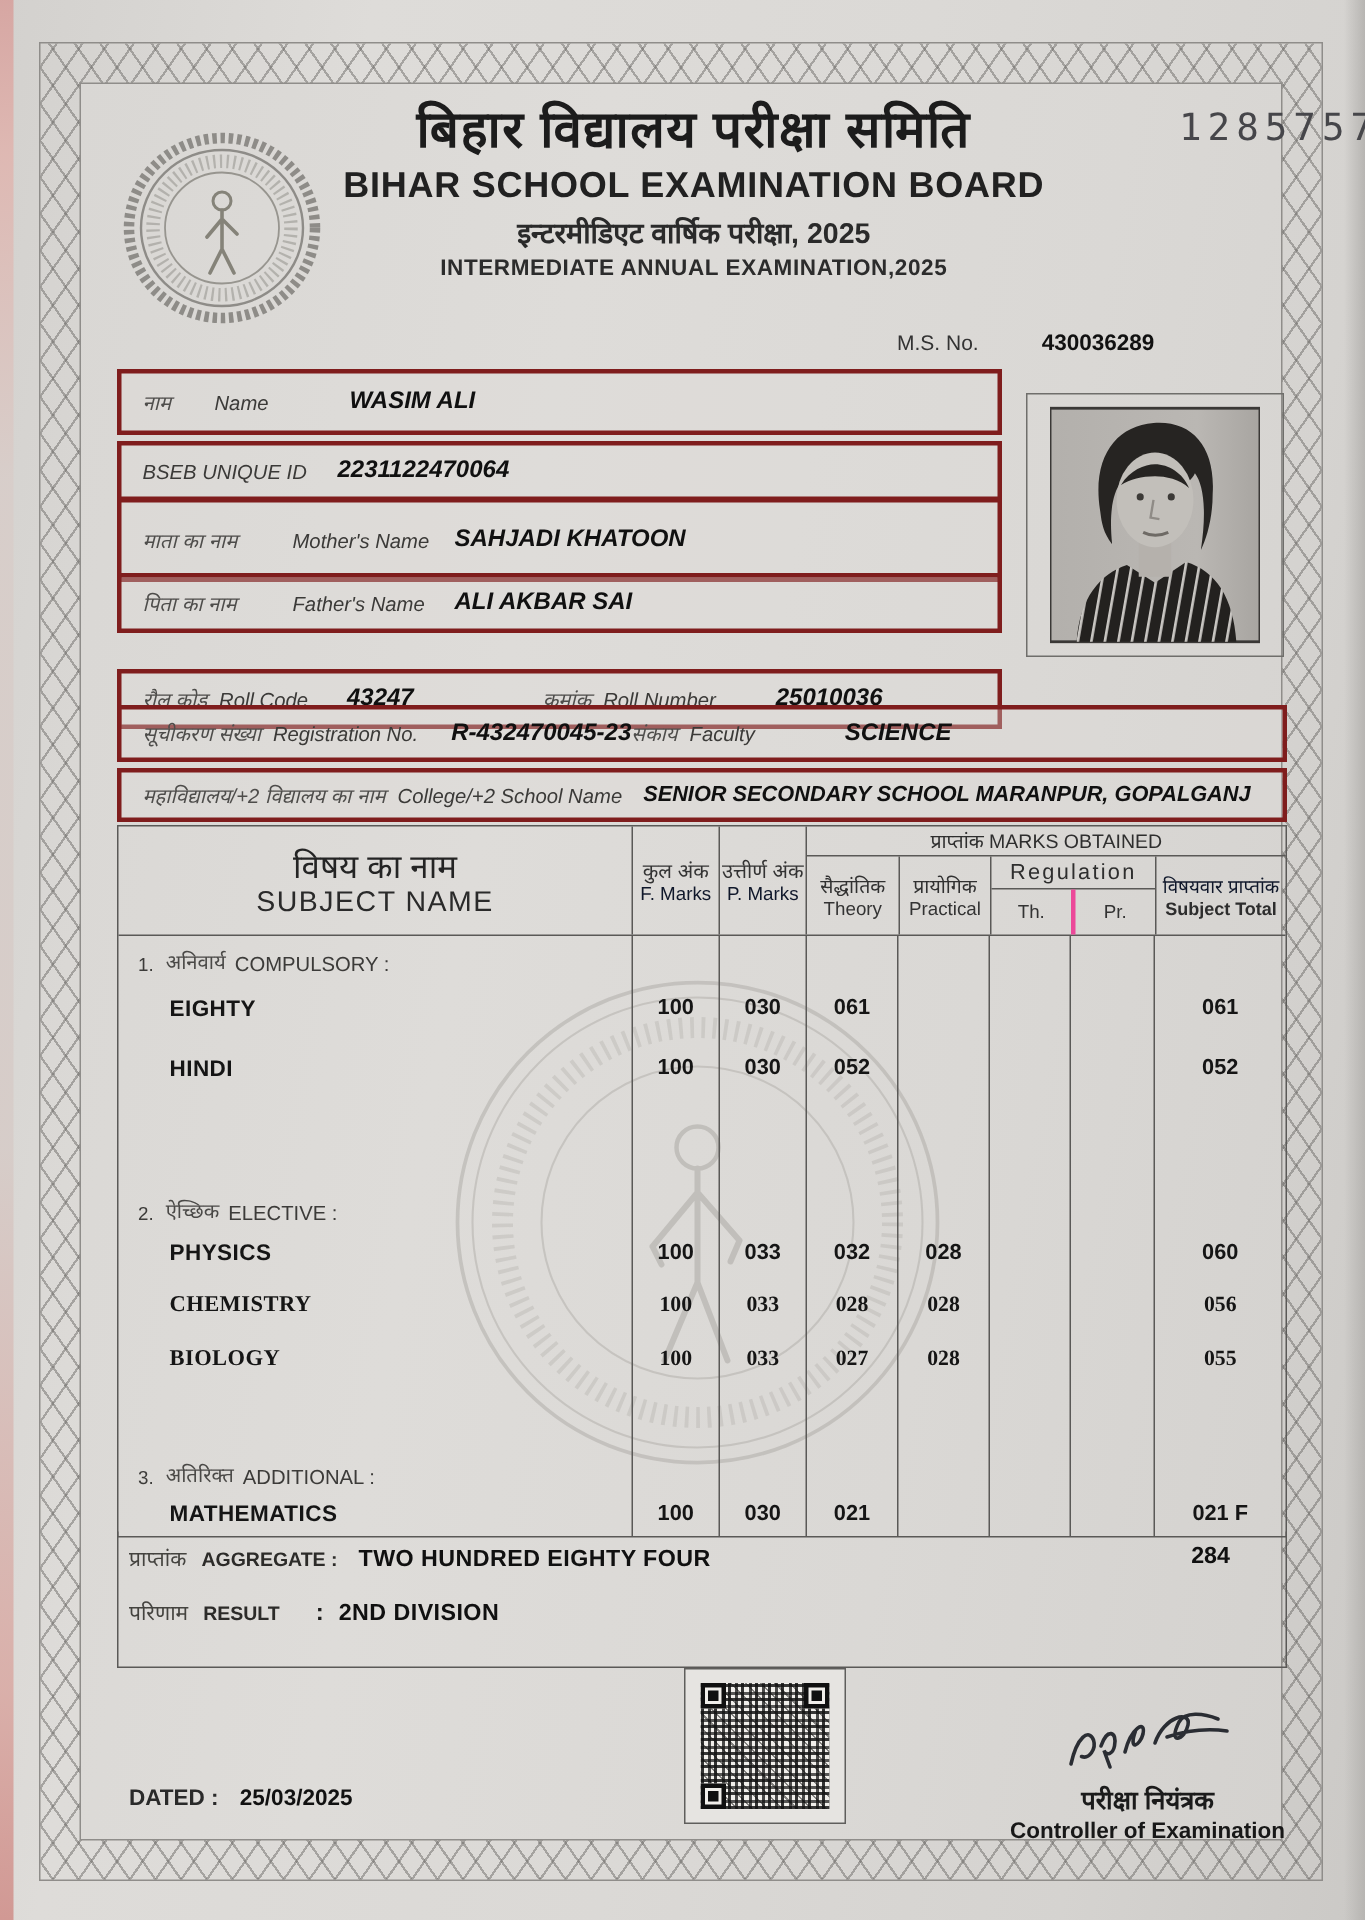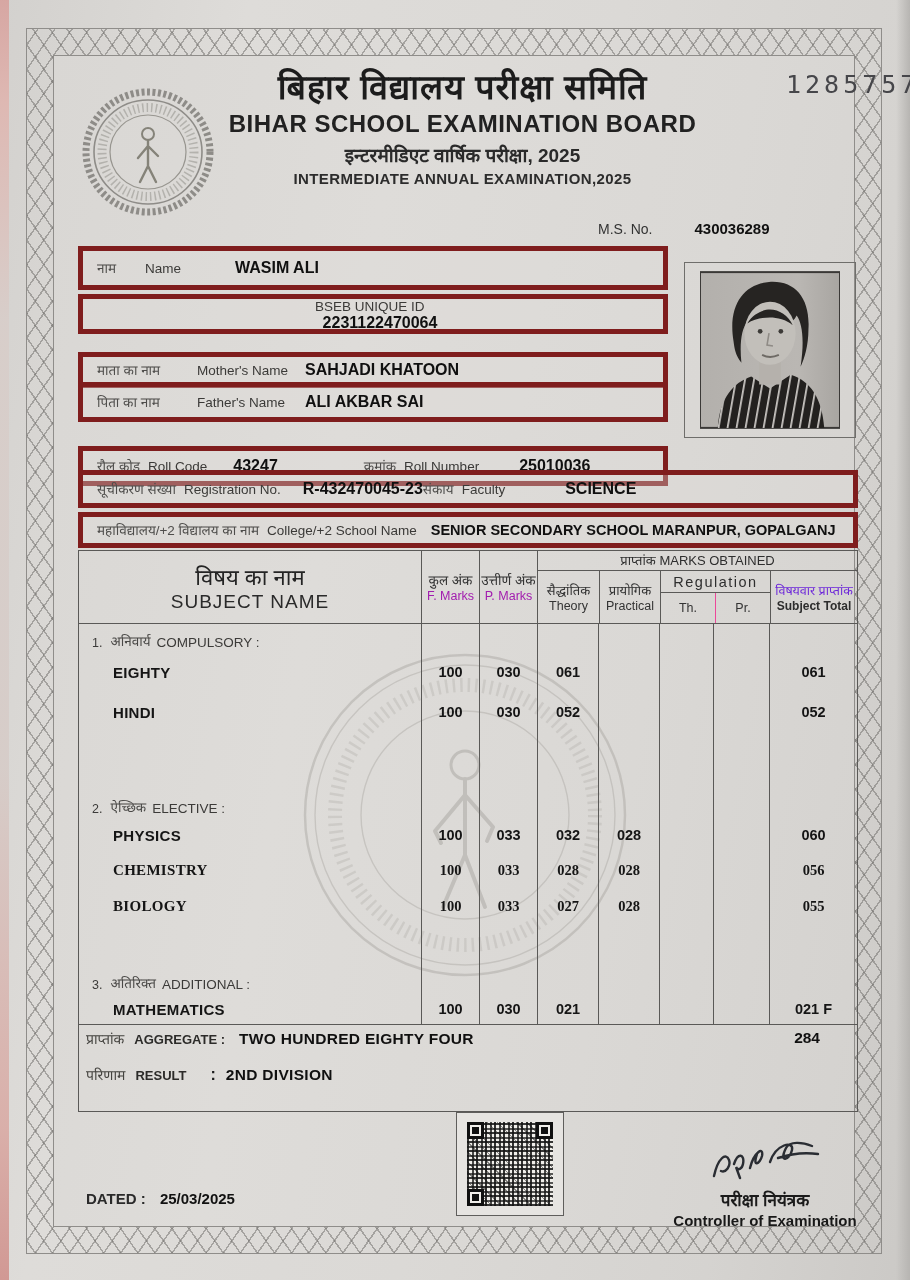--- a/index.html
+++ b/index.html
@@ -49,24 +49,25 @@
     position:absolute; left:786px; top:70px;
     font-family:"DejaVu Sans Mono", monospace;
     font-size:25px; color:#46464a; letter-spacing:4px; font-weight:500;
   }
   .msno{ position:absolute; left:598px; top:220px; display:flex; align-items:baseline; }
   .msno .lbl{ font-size:14px; color:#333; }
   .msno .val{ font-size:15px; font-weight:700; color:#111; margin-left:42px; }
   
   .fbox{
     position:absolute; left:78px;
-    border:5px solid #7f1d1d;
+    border:3px solid #7f1d1d;
     display:flex; align-items:center;
     padding-left:14px;
     background:rgba(223,221,218,.35);
+    font-style:italic;
   }
   .fbox .hi{ font-size:13.5px; color:#4e4d4b; margin-right:8px; }
   .fbox .en{ font-size:13.5px; color:#3b3a38; }
   .fbox .val{ font-size:16px; font-weight:700; color:#101010; }
   .w-narrow{ width:590px; }
   .w-full{ width:780px; }
   
   .photo-box{
     position:absolute; left:684px; top:262px; width:172px; height:176px;
     border:1px solid #6f6e6b; padding:9px 15px;
@@ -81,34 +82,34 @@
     font-size:14px;
   }
   .tgrid{ display:grid; grid-template-columns:342px 58px 58px 61px 61px 54px 56px 1fr; }
   .thead{ border-bottom:1px solid #5a5957; }
   .thead .cell{ border-left:1px solid #5a5957; display:flex; flex-direction:column; align-items:center; justify-content:center; text-align:center; }
   .thead .cell:first-child{ border-left:none; }
   .h-subject{ height:72px; }
   .h-subject .hi{ font-size:22px; color:#242424; }
   .h-subject .en{ font-size:19px; color:#2a2a2a; letter-spacing:1px; }
   .h-marks .hi{ font-size:13.5px; color:#333; }
-  .h-marks .en{ font-size:12.5px; color:#a21caf; }
+  .h-marks .en{ font-size:12.5px; color:#0f172a; }
   .obt-group{ display:flex; flex-direction:column; border-left:1px solid #5a5957; }
   .obt-title{ height:20px; font-size:13px; color:#2e2e2e; text-align:center; line-height:20px; border-bottom:1px solid #5a5957; }
   .obt-cols{ display:flex; flex:1; }
   .obt-col{ border-left:1px solid #5a5957; display:flex; flex-direction:column; align-items:center; justify-content:center; text-align:center; }
   .obt-col:first-child{ border-left:none; }
   .obt-col .hi{ font-size:13px; color:#313131; }
   .obt-col .en{ font-size:12.5px; color:#333; }
   .reg-group{ display:flex; flex-direction:column; border-left:1px solid #5a5957; }
   .reg-title{ font-size:14.5px; color:#2e2e2e; letter-spacing:1.5px; text-align:center; padding:3px 0 2px; }
   .reg-split{ flex:1; display:flex; border-top:1px solid #5a5957; }
   .reg-split .rc{ flex:1; display:flex; align-items:center; justify-content:center; font-size:12.5px; color:#333; }
-  .reg-split .rc + .rc{ border-left:1px solid #ec4899; }
-  .tot-col .hi{ font-size:12.5px; color:#6d28d9; }
+  .reg-split .rc + .rc{ border-left:3px solid #ec4899; }
+  .tot-col .hi{ font-size:12.5px; color:#0f172a; }
   .tot-col .en{ font-size:12px; font-weight:700; color:#2d2d2d; }
   
   .trow{ display:grid; grid-template-columns:342px 58px 58px 61px 61px 54px 56px 1fr; }
   .trow > div{ border-left:1px solid #5a5957; display:flex; align-items:center; justify-content:center; }
   .trow > div:first-child{ border-left:none; justify-content:flex-start; }
   .trow .num{ font-weight:700; font-size:14.5px; color:#151515; }
   .subject-cell{ padding-left:34px; font-weight:700; font-size:15px; color:#151515; letter-spacing:.3px; }
   .section-cell{ padding-left:13px; font-size:13.5px; color:#3c3b39; align-items:flex-end !important; padding-bottom:2px; }
   .section-cell .sec-hi{ margin-right:6px; color:#4a4947; }
   .section-cell .sec-no{ margin-right:8px; font-size:12.5px; }
@@ -183,26 +184,26 @@
   <span class="lbl">M.S. No.</span>
   <span class="val">430036289</span>
 </div>
 
 <div class="fbox w-narrow" style="top:246px; height:44px;">
   <span class="hi" style="width:40px;">नाम</span>
   <span class="en" style="width:90px;">Name</span>
   <span class="val">WASIM ALI</span>
 </div>
 
-<div class="fbox w-narrow" style="top:294px; height:40px;flex-direction:column;">
+<div class="fbox w-narrow" style="top:294px; height:40px;">
   <span class="en" style="width:130px;">BSEB UNIQUE ID</span>
   <span class="val">2231122470064</span>
 </div>
 
-<div class="fbox w-narrow" style="top:352px; height:36px;">
+<div class="fbox w-narrow" style="top:332px; height:56px;">
   <span class="hi" style="width:92px;">माता का नाम</span>
   <span class="en" style="width:108px;">Mother's Name</span>
   <span class="val">SAHJADI KHATOON</span>
 </div>
 
 <div class="fbox w-narrow" style="top:382px; height:40px;">
   <span class="hi" style="width:92px;">पिता का नाम</span>
   <span class="en" style="width:108px;">Father's Name</span>
   <span class="val">ALI AKBAR SAI</span>
 </div>

